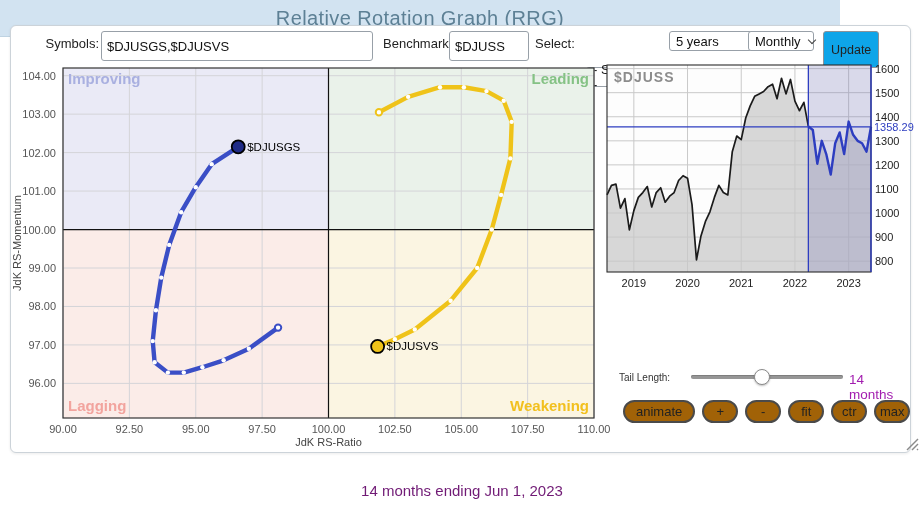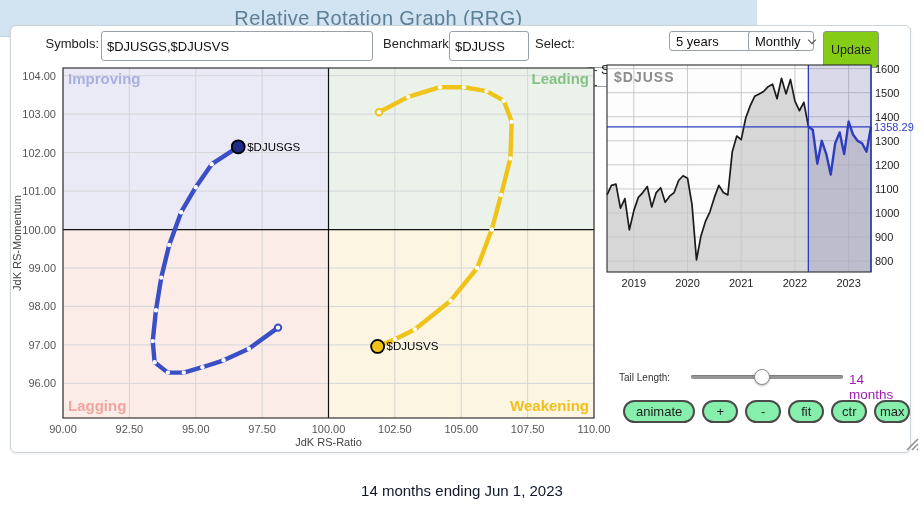--- a/index.html
+++ b/index.html
@@ -5,21 +5,21 @@
   * { box-sizing: border-box; }
   html,body { margin:0; padding:0; }
   body {
     width:924px; height:506px; position:relative; overflow:hidden;
     background:#fff; font-family:"Liberation Sans", sans-serif;
   }
   svg { overflow:visible; display:block; }
   svg text { font-family:"Liberation Sans", sans-serif; }
 
   .header {
-    position:absolute; left:0; top:0; width:757px; height:37px;
+    position:absolute; left:0; top:0; width:840px; height:37px;
     background:#d2e3f1; border-bottom:1px solid #bfd3e2;
     display:flex; align-items:center; justify-content:center;
   }
   .header .title { font-size:20px; color:#5d8095; letter-spacing:.4px; }
 
   .panel {
     position:absolute; left:10px; top:25px; width:901px; height:428px;
     background:#fff; border:1px solid #ccd3d9; border-radius:6px;
     box-shadow:0 1px 3px rgba(0,0,0,.08);
   }
@@ -39,21 +39,21 @@
     justify-content:space-between; padding:0 6px; font-size:13px; color:#111;
     cursor:default;
   }
   .chev {
     width:6px; height:6px; border-right:1.8px solid #444; border-bottom:1.8px solid #444;
     transform:rotate(45deg); margin-left:8px; margin-top:-3px; flex:0 0 auto;
   }
 
   .update {
     position:absolute; top:5px; left:812px; height:37px; padding:0 7px;
-    font-size:12.5px; color:#222; background:#84cc16; border:1px solid #8d9298;
+    font-size:12.5px; color:#222; background:#0ea5e9; border:1px solid #8d9298;
     border-radius:3px; font-family:"Liberation Sans", sans-serif; cursor:pointer;
   }
 
   .rrg-wrap   { position:absolute; left:0;   top:35px; width:604px; height:390px; }
   .price-wrap { position:absolute; left:590px; top:35px; width:312px; height:230px; }
 
   .tail-label { position:absolute; left:608px; top:346px; font-size:10px; color:#333; }
   .tail-value { position:absolute; left:838px; top:346px; font-size:13.5px; color:#a21caf; }
   .slider { position:absolute; left:680px; top:340px; width:152px; height:20px; }
   .slider .track {
@@ -62,30 +62,30 @@
   }
   .slider .handle {
     position:absolute; left:calc(47% - 8px); top:3px; width:16px; height:16px;
     border-radius:50%; background:#fff; border:1px solid #8a8a8a;
     box-shadow:0 1px 2px rgba(0,0,0,.25);
   }
 
   .btn-row { position:absolute; left:612px; top:374px; display:flex; gap:7px; }
   .pill {
     height:23px; min-width:36px; padding:0 11px; border:2px solid #4a4a4a;
-    border-radius:12px; background:#86efac; font-size:13px; color:#222;
+    border-radius:12px; background:#a16207; font-size:13px; color:#222;
     font-family:"Liberation Sans", sans-serif; cursor:pointer; line-height:19px;text-align:center;
   }
   .pill.sq { padding:0 2px; }
 
   .grip { position:absolute; left:892px; top:409px; width:16px; height:16px; cursor:nwse-resize; }
 
   .caption {
     position:absolute; left:0; top:482px; width:924px; text-align:center;
-    font-size:15px; color:#0f172a;
+    font-size:15px; color:#701a75;
   }
 </style>
 </head>
 <body>
 
 <div class="header">
   <span class="title">Relative Rotation Graph (RRG)</span>
 </div>
 
 <div class="panel">

